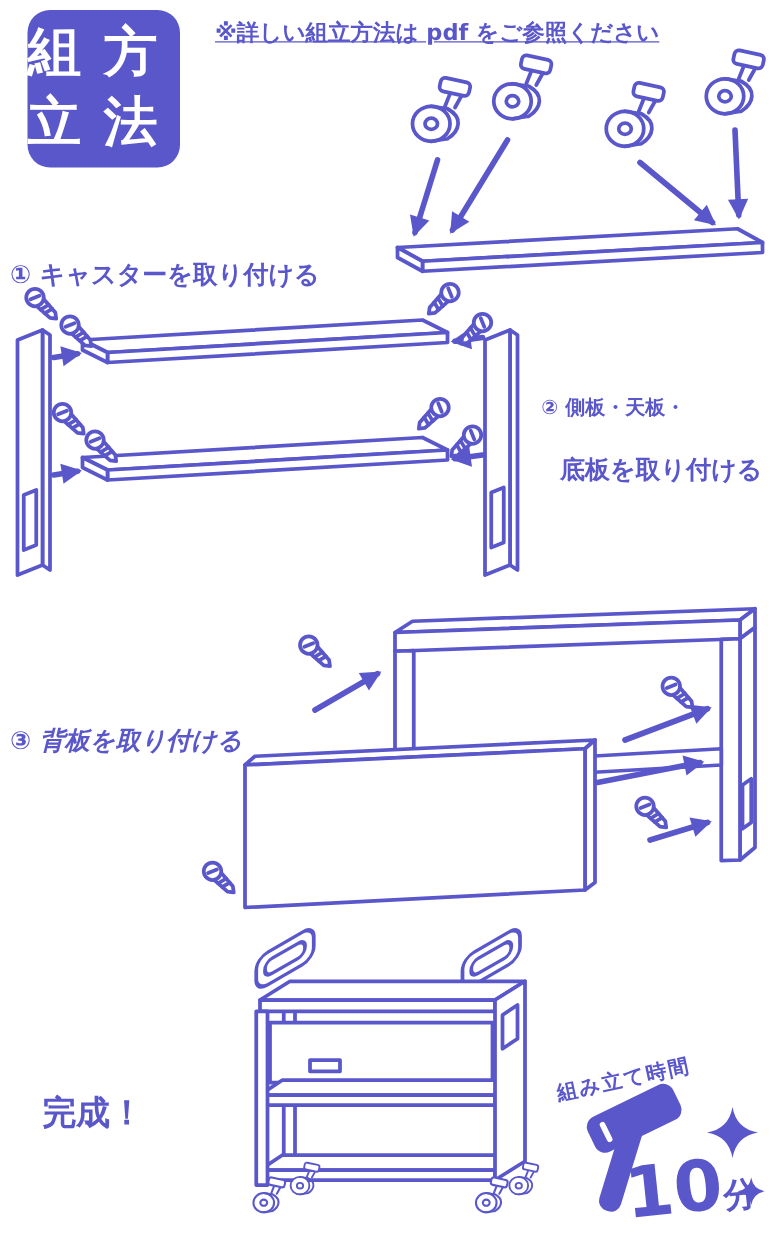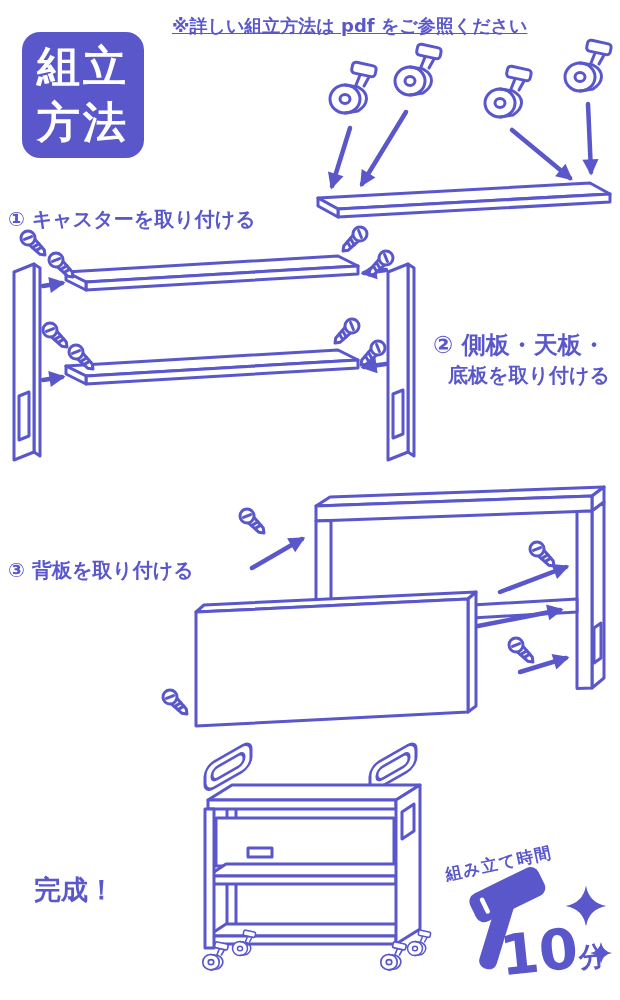--- a/index.html
+++ b/index.html
@@ -14,28 +14,28 @@
   
   .s { stroke:#5a57cb; stroke-width:3; stroke-linecap:round; stroke-linejoin:round; fill:none; }
   .f { fill:#ffffff; }
   .ar { stroke:#5a57cb; stroke-width:4.5; fill:none; stroke-linecap:round; }
 
   
   .txt { position:absolute; color:#5a57cb; font-weight:bold; white-space:nowrap; }
   .badge {
     position:absolute; left:22px; top:8px; width:122px; height:126px;
     background:#5a57cb; border-radius:18px; color:#fff;
-    display:flex; flex-direction:column; align-items:center; justify-content:center;
-    font-size:43px; font-weight:bold; line-height:1.3; letter-spacing:3px;margin-top:24px;
+    display:flex; align-items:center; justify-content:center;
+    font-size:43px; font-weight:bold; line-height:1.3; letter-spacing:3px;
   }
   .note   { left:172px; top:14px;  font-size:18px;text-decoration:underline; }
   .step1  { left:8px;   top:190px; font-size:20px;margin-top:16px; }
-  .step2a { left:433px; top:329px; font-size:24px;text-align:center; }
+  .step2a { left:433px; top:316px; font-size:16px;text-align:center; }
   .step2b { left:417px; top:362px; font-size:20px;padding-left:31px; }
-  .step3  { left:8px;   top:557px; font-size:20px; }
+  .step3  { left:8px;   top:579px; font-size:20px;font-style:italic; }
   .fin1   { left:8px;   top:828px; font-size:23px; }
   .fin2   { left:34px;  top:872px; font-size:27px; }
   .time-label { left:448px; top:864px; font-size:16.5px; letter-spacing:1.5px;
                 transform:rotate(-12deg); transform-origin:left bottom; }
   .time-value { left:500px; top:918px; font-size:56px; transform:rotate(-6deg); }
   .time-value .unit { font-size:27px; }
 </style>
 </head>
 <body>
 

